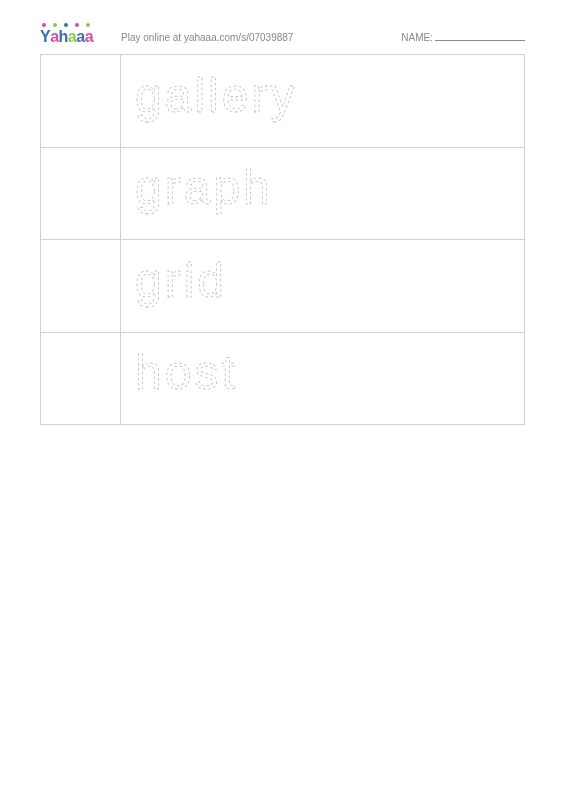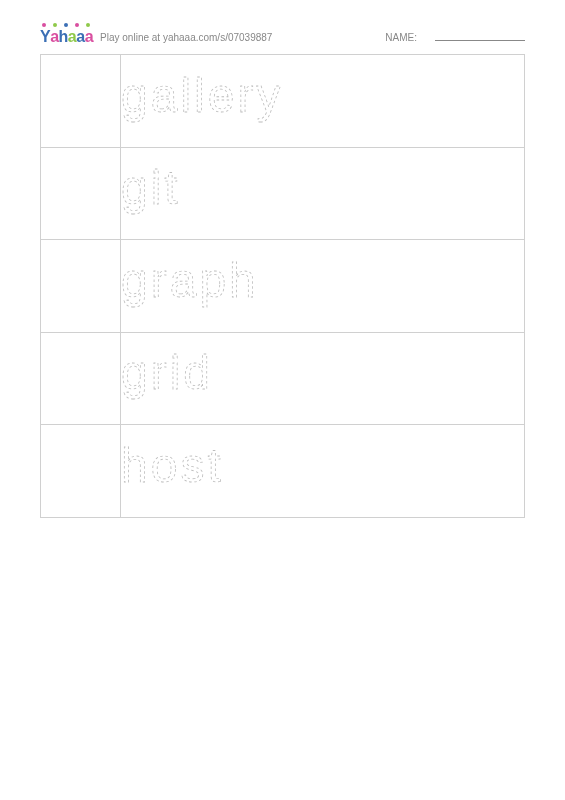--- a/index.html
+++ b/index.html
@@ -47,31 +47,31 @@
     border-radius: 50%;
     display: inline-block;
   }
   .dots span:nth-child(1){ background:#d94fa0; }
   .dots span:nth-child(2){ background:#8fc94a; }
   .dots span:nth-child(3){ background:#3b6fb5; }
   .dots span:nth-child(4){ background:#d94fa0; }
   .dots span:nth-child(5){ background:#8fc94a; }
   .logo-wrap { position: relative; }
   .play-text {
-    margin-left: 7px;
+    margin-left: 28px;
     color: #888888;
     font-size: 10px;
   }
   .name-field {
     margin-left: auto;
     color: #888888;
     font-size: 10px;
     display: flex;
     align-items: baseline;
-    gap: 18px;
+    gap: 2px;
     text-align: center;
   }
   .name-line {
     display: inline-block;
     width: 90px;
     border-bottom: 1px solid #888888;
     height: 10px;
   }
 
   .sheet {
@@ -88,20 +88,21 @@
   }
   td {
     border: 1px solid #d0d0d0;
     height: 92.5px;
     vertical-align: middle;
   }
   td.img-col {
     width: 80px;
   }
   td.word-col {
+    padding-left: 14px;
   }
   .trace-word {
     font-family: -apple-system, "Segoe UI", Helvetica, Arial, sans-serif;
     font-size: 48px;
     font-weight: 300;
     color: transparent;
     -webkit-text-stroke: 0px;
     letter-spacing: 3px;
     line-height: 1;
     position: relative;
@@ -164,30 +165,20 @@
                 <text x="0" y="42">gallery</text>
               </svg>
           </div>
         </td>
       </tr>
       <tr>
         <td class="img-col"></td>
         <td class="word-col">
           <div class="trace-word">
             <svg>
-                <text x="0" y="42">git</text>
-              </svg>
-          </div>
-        </td>
-      </tr>
-      <tr>
-        <td class="img-col"></td>
-        <td class="word-col">
-          <div class="trace-word">
-            <svg>
                 <text x="0" y="42">graph</text>
               </svg>
           </div>
         </td>
       </tr>
       <tr>
         <td class="img-col"></td>
         <td class="word-col">
           <div class="trace-word">
             <svg>

